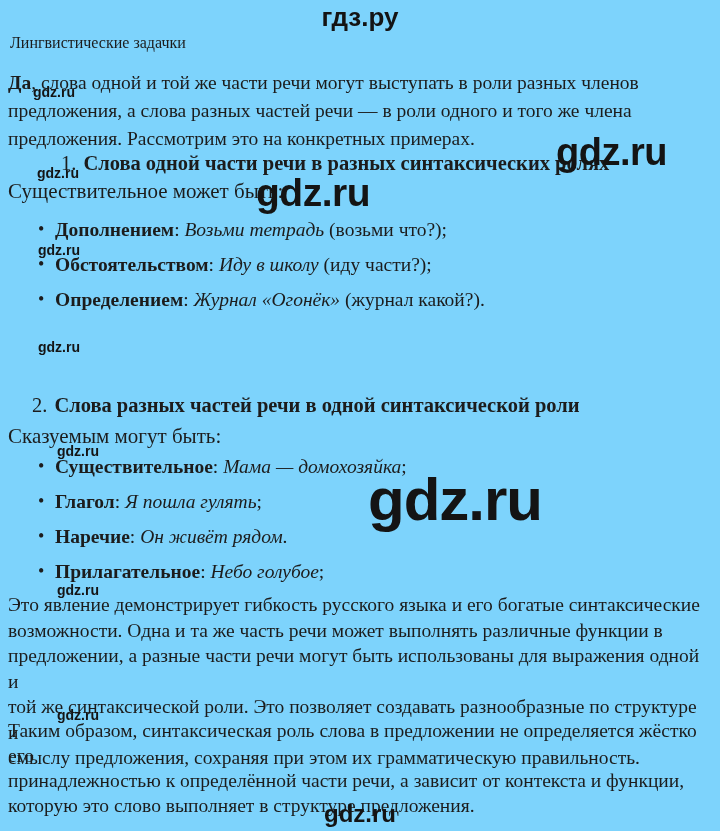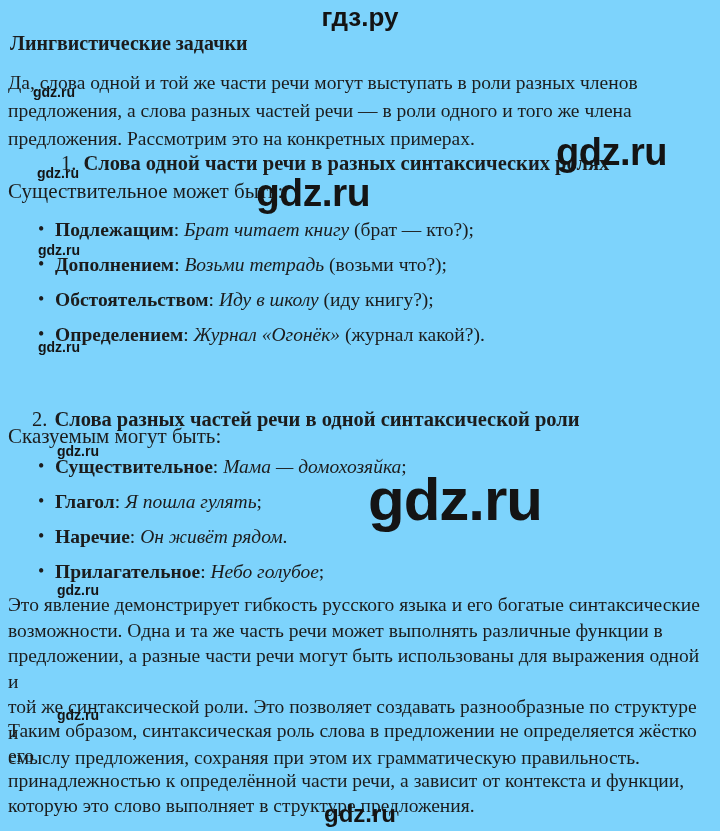--- a/index.html
+++ b/index.html
@@ -22,33 +22,33 @@
   .wm-b2 { left:256px; top:171px; font-size:39px; line-height:43px; letter-spacing:-0.5px; }
   .wm-b3 { left:368px; top:468px; font-size:60px; line-height:64px; letter-spacing:-1px; }
   .wm-s1 { left:33px; top:85px; }
   .wm-s2 { left:37px; top:166px; }
   .wm-s3 { left:38px; top:243px; }
   .wm-s4 { left:38px; top:340px; }
   .wm-s5 { left:57px; top:444px; }
   .wm-s6 { left:57px; top:583px; }
   .wm-s7 { left:57px; top:708px; }
 
-  .doc-title { left:10px; top:31px; font-size:20px; line-height:24px; font-weight:700; }
+  .doc-title { left:10px; top:31px; font-size:16px; line-height:24px; font-weight:400; }
 
   .para { left:8px; top:0; width:702px; font-size:19.5px; white-space:pre-line; }
   .para-intro   { top:69px;  line-height:28px; }
   .para-concl-1 { top:592px; line-height:25.5px; }
   .para-concl-2 { top:718px; line-height:25px; }
-  .bold { font-weight:400; }
+  .bold { font-weight:700; }
 
   .sec-head { left:32px; font-size:20.5px; line-height:26px; }
   .sec-head .num { font-weight:400; margin-right:7px; }
   .sec-head .txt { font-weight:700; }
   .sec-head-1 { top:150px;margin-left:29px; }
-  .sec-head-2 { top:406px; }
+  .sec-head-2 { top:392px; }
 
   .sec-label { left:8px; font-size:21px; line-height:26px; }
   .sec-label-1 { top:178px; }
   .sec-label-2 { top:423px;text-align:center; }
 
   ul.blist { left:55px; margin:0; padding:0; list-style:none; width:650px; }
   .blist-1 { top:217px; }
   .blist-2 { top:454px; }
   ul.blist li {
     position:relative; font-size:19.5px; line-height:26px; margin:0 0 9px 0;
@@ -70,23 +70,22 @@
 
   <div class="abs para para-intro"><span class="bold">Да</span><span>, слова одной и той же части речи могут выступать в роли разных членов
 предложения, а слова разных частей речи — в роли одного и того же члена
 предложения. Рассмотрим это на конкретных примерах.</span></div>
 
   <div class="abs sec-head sec-head-1"><span class="num">1.</span><span class="txt">Слова одной части речи в разных синтаксических ролях</span></div>
 
   <div class="abs sec-label sec-label-1">Существительное может быть:</div>
 
   <ul class="abs blist blist-1">
-    <li><span class="term">Подлежащим</span><span>: </span><span class="ex">Брат читает книгу</span><span> (брат — кто?);</span></li>
     <li><span class="term">Дополнением</span><span>: </span><span class="ex">Возьми тетрадь</span><span> (возьми что?);</span></li>
-    <li><span class="term">Обстоятельством</span><span>: </span><span class="ex">Иду в школу</span><span> (иду книгу?);</span></li>
+    <li><span class="term">Обстоятельством</span><span>: </span><span class="ex">Иду в школу</span><span> (иду части?);</span></li>
     <li><span class="term">Определением</span><span>: </span><span class="ex">Журнал «Огонёк»</span><span> (журнал какой?).</span></li>
   </ul>
 
   <div class="abs sec-head sec-head-2"><span class="num">2.</span><span class="txt">Слова разных частей речи в одной синтаксической роли</span></div>
 
   <div class="abs sec-label sec-label-2">Сказуемым могут быть:</div>
 
   <ul class="abs blist blist-2">
     <li><span class="term">Существительное</span><span>: </span><span class="ex">Мама — домохозяйка</span><span>;</span></li>
     <li><span class="term">Глагол</span><span>: </span><span class="ex">Я пошла гулять</span><span>;</span></li>

